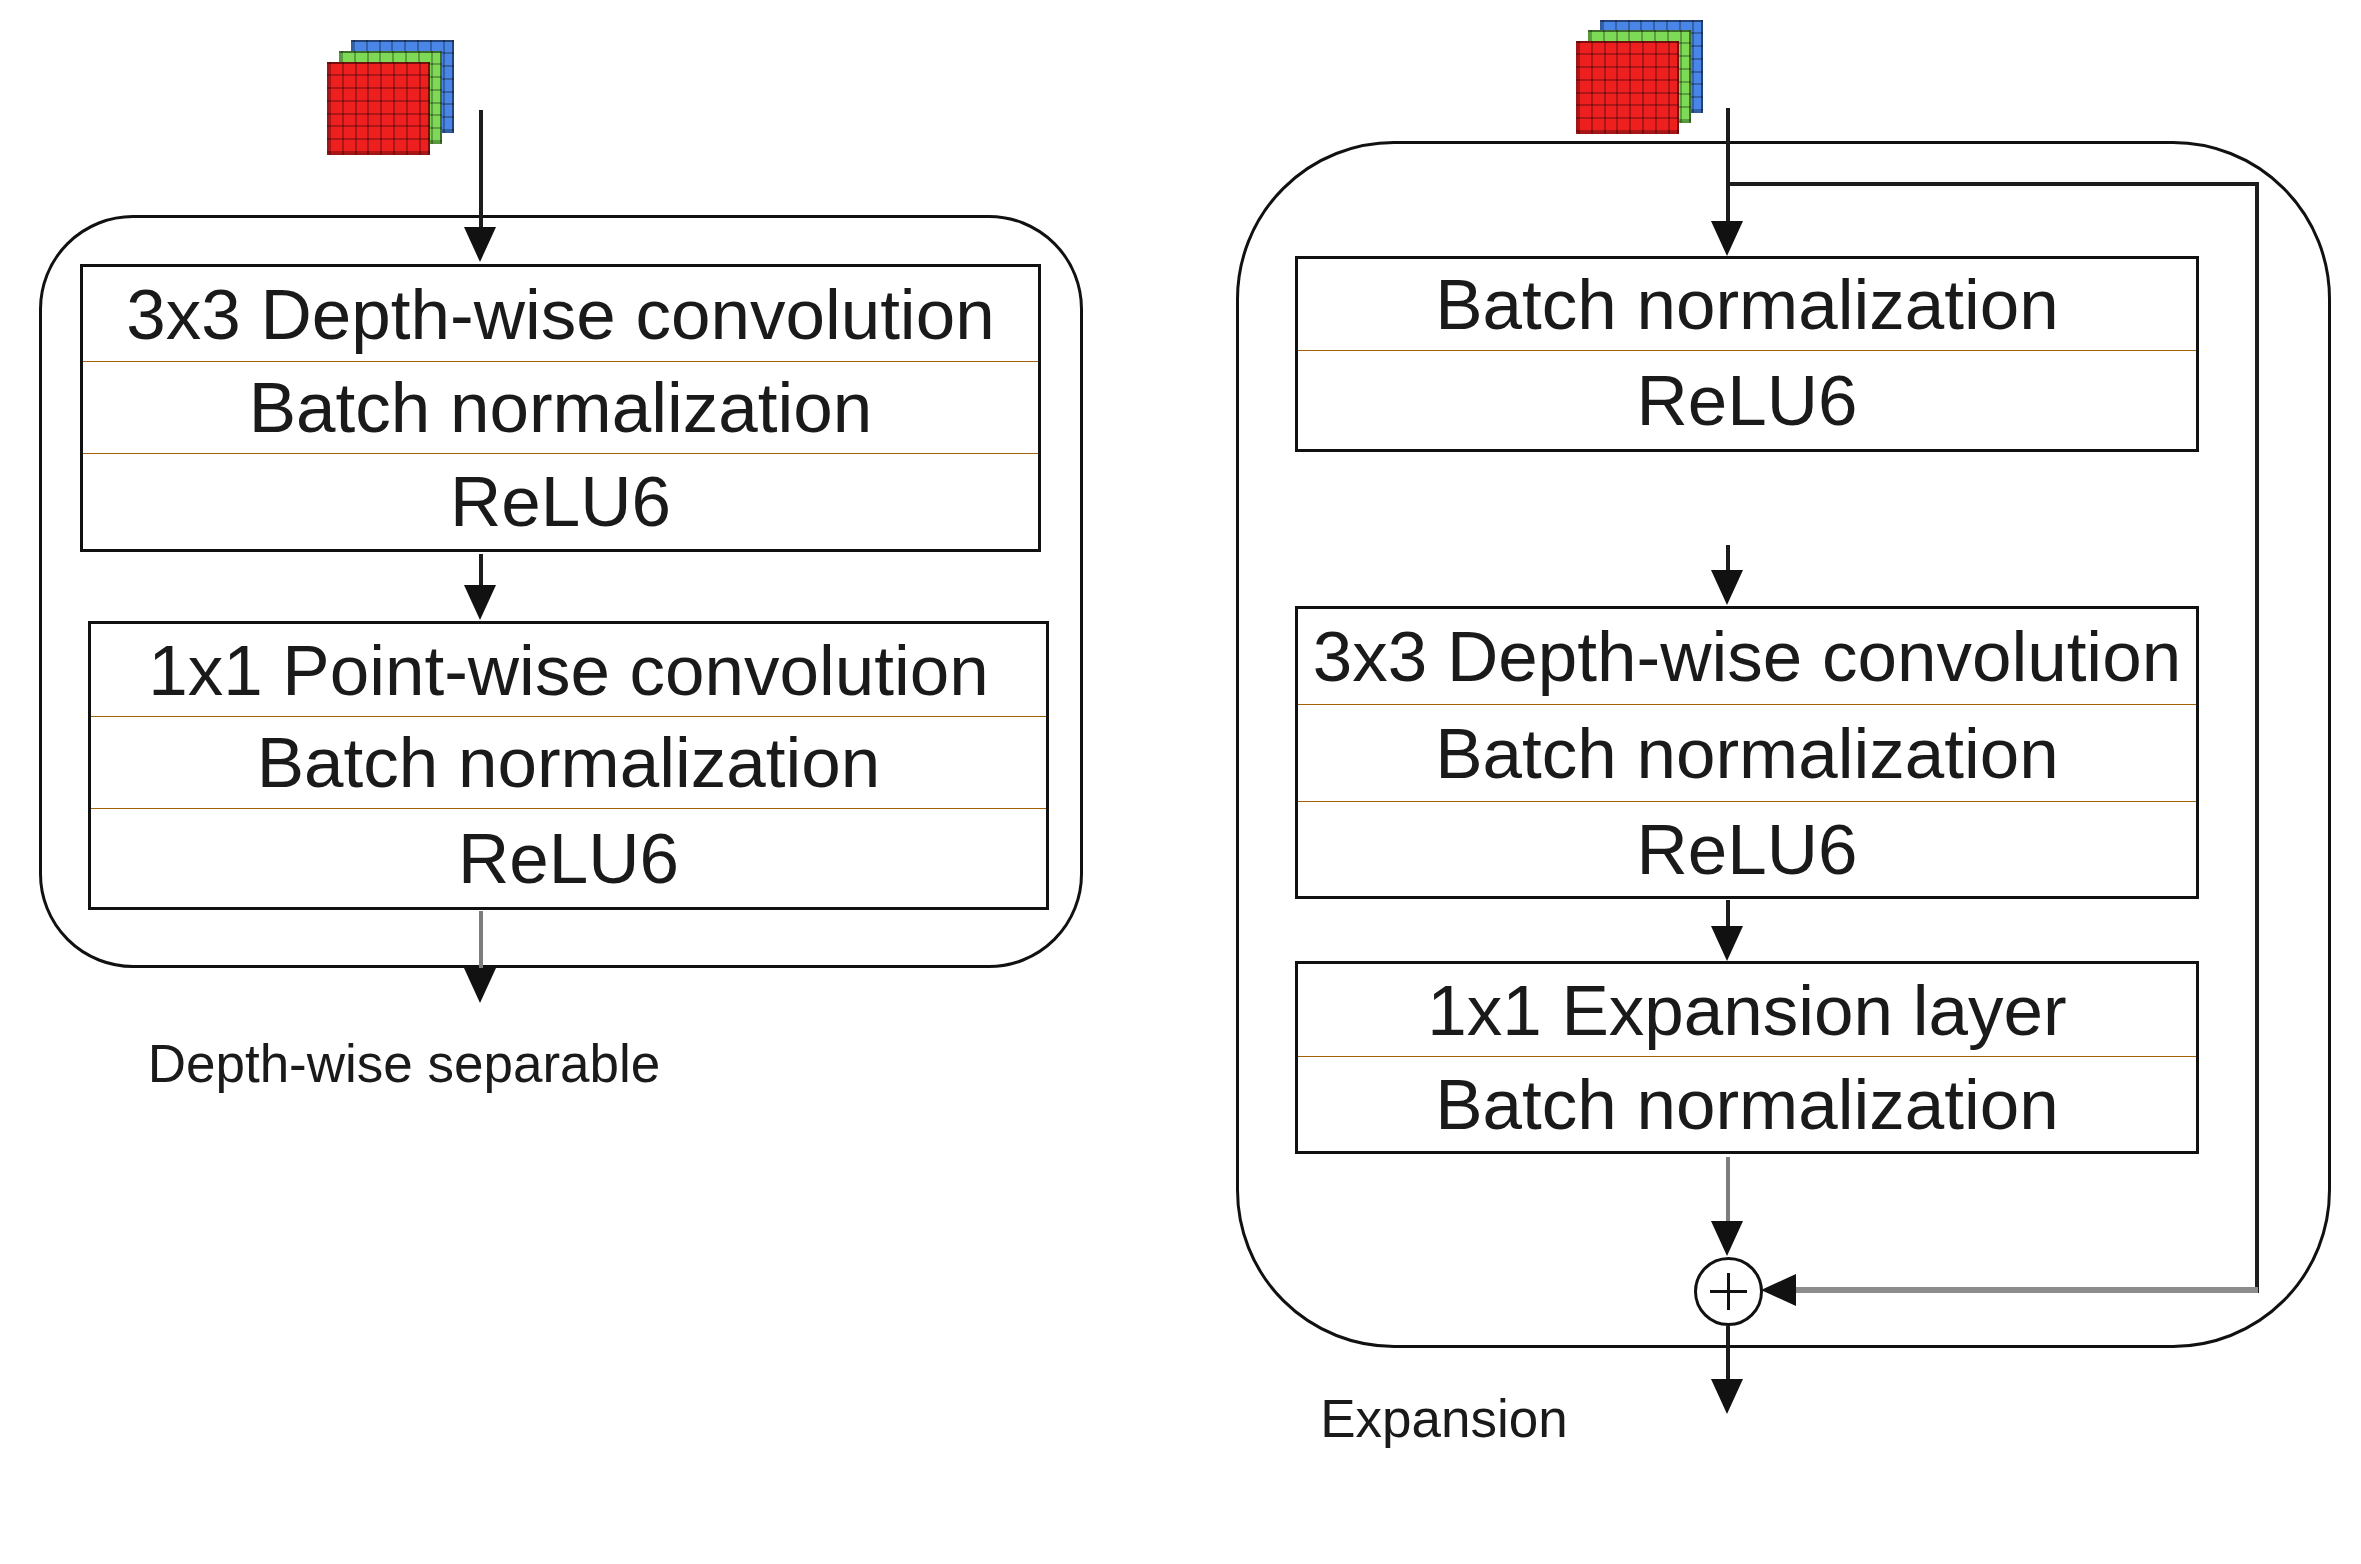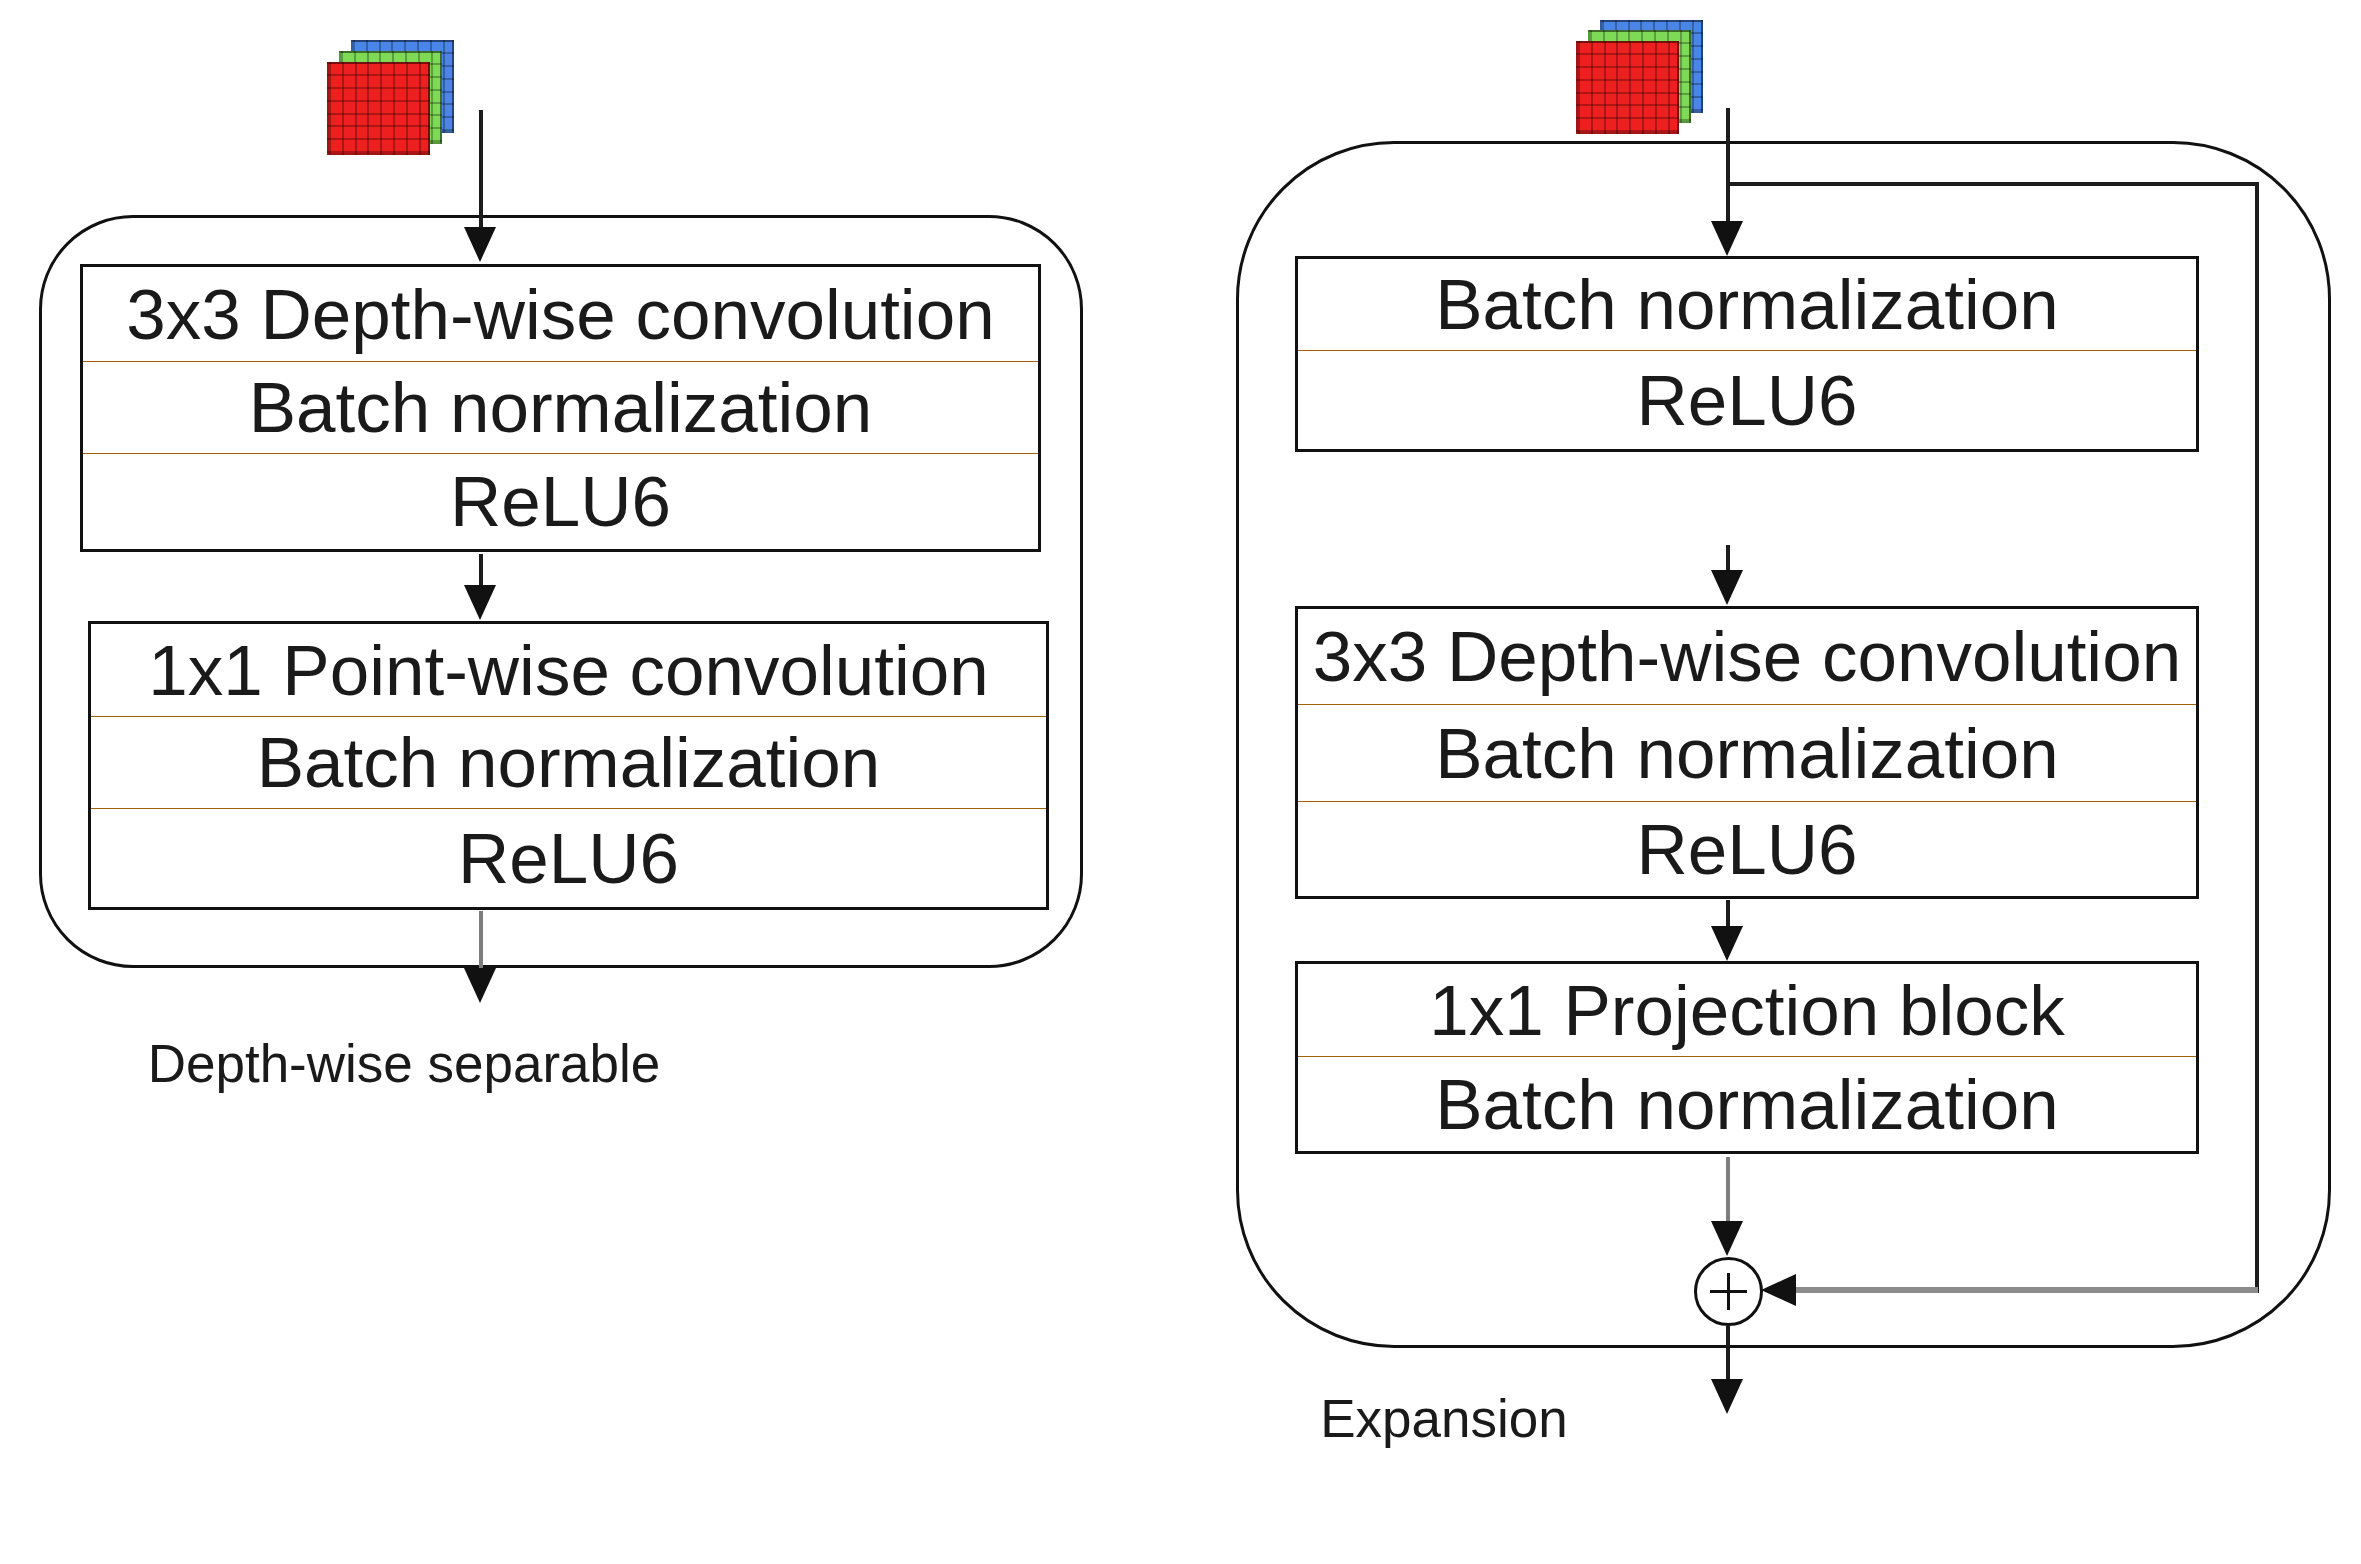--- a/index.html
+++ b/index.html
@@ -132,21 +132,21 @@
     <div class="lbox" style="left:1295px;top:606px;width:898px;">
       <div class="lrow" style="height:95px;">3x3 Depth-wise convolution</div>
       <div class="lrow" style="height:96px;">Batch normalization</div>
       <div class="lrow" style="height:94px;">ReLU6</div>
     </div>
 
     <div class="vline" style="left:1726px;top:900px;height:29.6px;"></div>
     <div class="head-down" style="left:1711px;top:926px;"></div>
 
     <div class="lbox" style="left:1295px;top:961px;width:898px;">
-      <div class="lrow" style="height:92px;">1x1 Projection block</div>
+      <div class="lrow" style="height:92px;">1x1 Expansion layer</div>
       <div class="lrow" style="height:94px;">Batch normalization</div>
     </div>
 
     <div class="vline gray" style="left:1726px;top:1157px;height:66px;"></div>
     <div class="head-down" style="left:1711px;top:1221px;"></div>
 
     <div class="addcircle" style="left:1694px;top:1257px;">
       <div class="plus-h"></div>
       <div class="plus-v"></div>
     </div>

